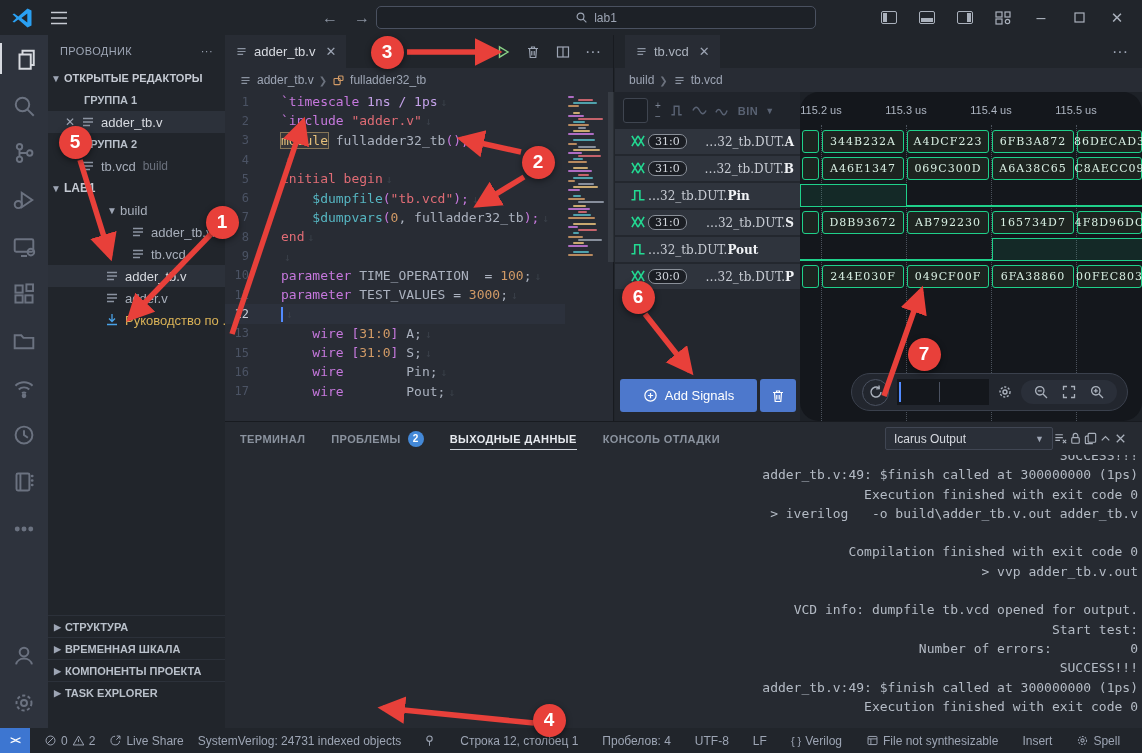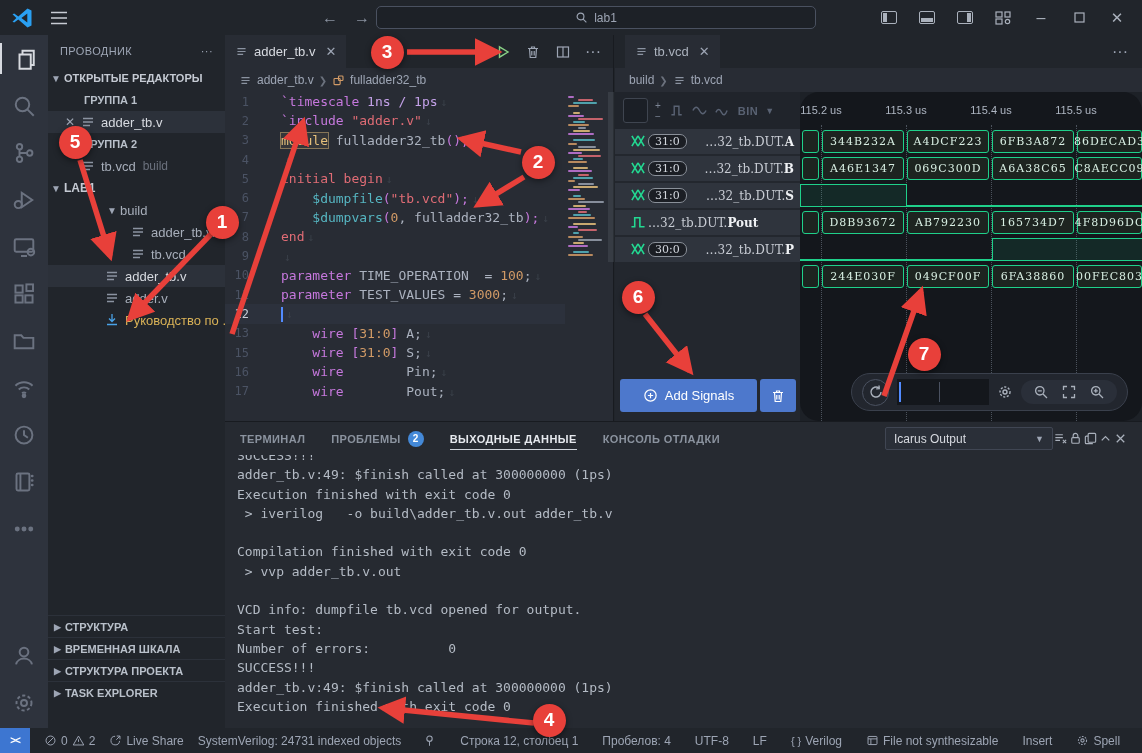--- a/index.html
+++ b/index.html
@@ -128,21 +128,21 @@
   .ptab.active::after { content:""; position:absolute; left:0; right:0; bottom:5px; height:1.5px; background:#cfd4db; }
   .pbadge { background:#4489d8; color:#fff; font-size:10px; font-weight:bold; width:16px; height:16px; border-radius:8px;
     display:flex; align-items:center; justify-content:center; }
   #panel-right { margin-left:auto; display:flex; align-items:center; padding-right:14px; color:#aab1bc; }
   #panel-dropdown { width:168px; height:23px; background:#2a2f38; border:1px solid #404653; border-radius:2px;
     display:flex; align-items:center; font-size:12px; color:#d7dae0; padding:0 8px; }
   #panel-dropdown .chev { margin-left:auto; font-size:9px; color:#9da5b4; }
   #panel-right svg { width:15px; height:15px; }
   #panel-content { position:absolute; left:12px; top:33px; right:4px; bottom:0; overflow:hidden;
     font-family:"DejaVu Sans Mono", monospace; font-size:13px; color:#b4bbc5; }
-  #panel-content .tline { height:19.3px; white-space:pre; }
+  #panel-content .tline { height:19.3px; white-space:pre;text-align:right; }
   #panel-content .tlines-wrap { margin-top:-7px; }
 
   
   #statusbar { position:absolute; left:0; top:728px; width:1142px; height:25px; background:#21252b;
     display:flex; align-items:center; font-size:12px; color:#9da5b4; }
   #remote-chip { width:30px; height:25px; background:#3d76d1; color:#fff; display:flex; align-items:center;
     justify-content:center; font-size:10px; font-weight:bold; letter-spacing:-1px; flex:none;}
   .sb-item { display:flex; align-items:center; gap:4px; margin-left:14px; white-space:nowrap; }
   .sb-item svg { width:13px; height:13px; }
   #sb-right { margin-left:auto; display:flex; align-items:center; padding-right:12px; }
@@ -391,21 +391,21 @@
         <div class="side-section">
           <span class="chev">▶</span>
           <span>СТРУКТУРА</span>
         </div>
         <div class="side-section">
           <span class="chev">▶</span>
           <span>ВРЕМЕННАЯ ШКАЛА</span>
         </div>
         <div class="side-section">
           <span class="chev">▶</span>
-          <span>СТРУКТУРА ПРОЕКТА</span>
+          <span>КОМПОНЕНТЫ ПРОЕКТА</span>
         </div>
         <div class="side-section">
           <span class="chev">▶</span>
           <span>TASK EXPLORER</span>
         </div>
       </div>
   </div>
 
   <div id="group1">
     <div class="tabbar">
@@ -659,20 +659,28 @@
             <svg class="icon" viewBox="0 0 16 16" fill="none" stroke="currentColor" stroke-width="1.3" width="100%" height="100%">
               <path d="M1.5 2 L8 13 M8 2 L1.5 13 M8 2 L14.5 13 M14.5 2 L8 13" stroke-width="1.7"></path>
             </svg>
           </span>
           <span class="sig-range">31:0</span>
           <span class="sig-name">…32_tb.DUT.<b>B</b></span>
         </div>
         <div class="sig-row">
           <span style="width: 22px; height: 15px; margin: 0px 5px 0px 6px; color: rgb(35, 217, 146); flex: 0 0 auto;">
             <svg class="icon" viewBox="0 0 16 16" fill="none" stroke="currentColor" stroke-width="1.3" width="100%" height="100%">
+              <path d="M1 12.5 H4.5 V3 H10 V12.5 H15" stroke-width="1.7"></path>
+            </svg>
+          </span>
+          <span class="sig-name left">…32_tb.DUT.<b>Pin</b></span>
+        </div>
+        <div class="sig-row">
+          <span style="width: 22px; height: 15px; margin: 0px 5px 0px 6px; color: rgb(35, 217, 146); flex: 0 0 auto;">
+            <svg class="icon" viewBox="0 0 16 16" fill="none" stroke="currentColor" stroke-width="1.3" width="100%" height="100%">
               <path d="M1.5 2 L8 13 M8 2 L1.5 13 M8 2 L14.5 13 M14.5 2 L8 13" stroke-width="1.7"></path>
             </svg>
           </span>
           <span class="sig-range">31:0</span>
           <span class="sig-name">…32_tb.DUT.<b>S</b></span>
         </div>
         <div class="sig-row">
           <span style="width: 22px; height: 15px; margin: 0px 5px 0px 6px; color: rgb(35, 217, 146); flex: 0 0 auto;">
             <svg class="icon" viewBox="0 0 16 16" fill="none" stroke="currentColor" stroke-width="1.3" width="100%" height="100%">
               <path d="M1 12.5 H4.5 V3 H10 V12.5 H15" stroke-width="1.7"></path>

